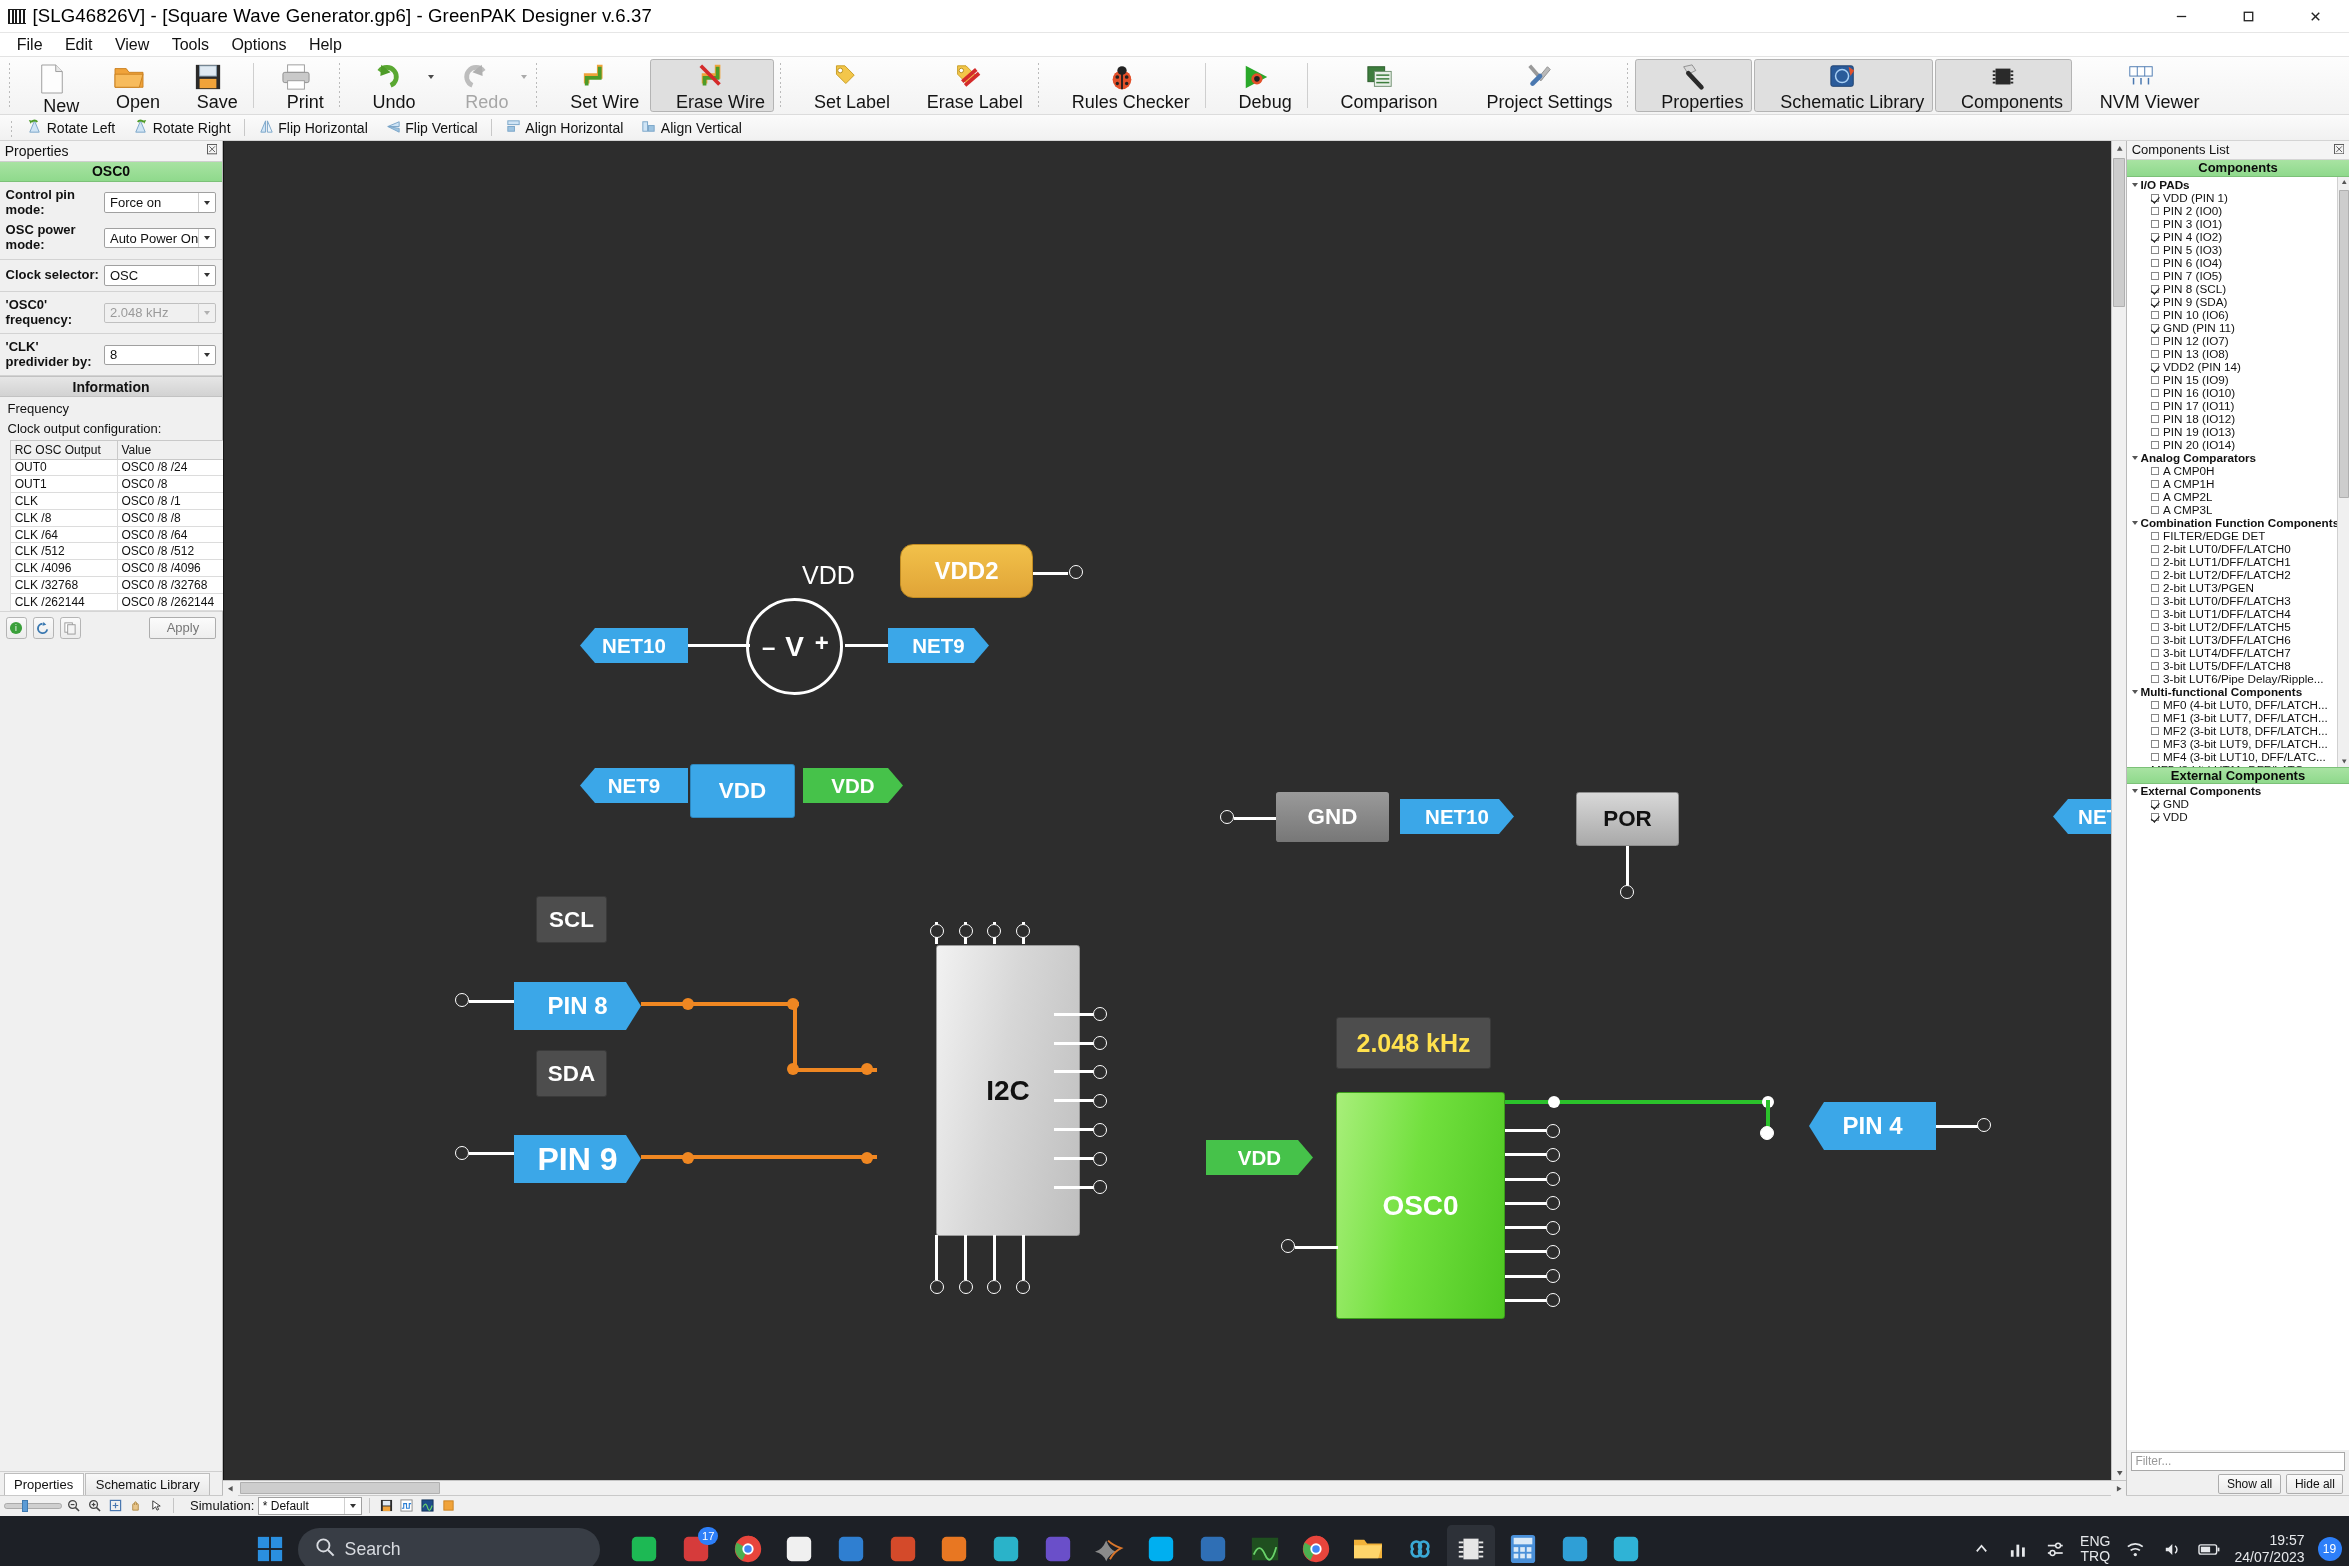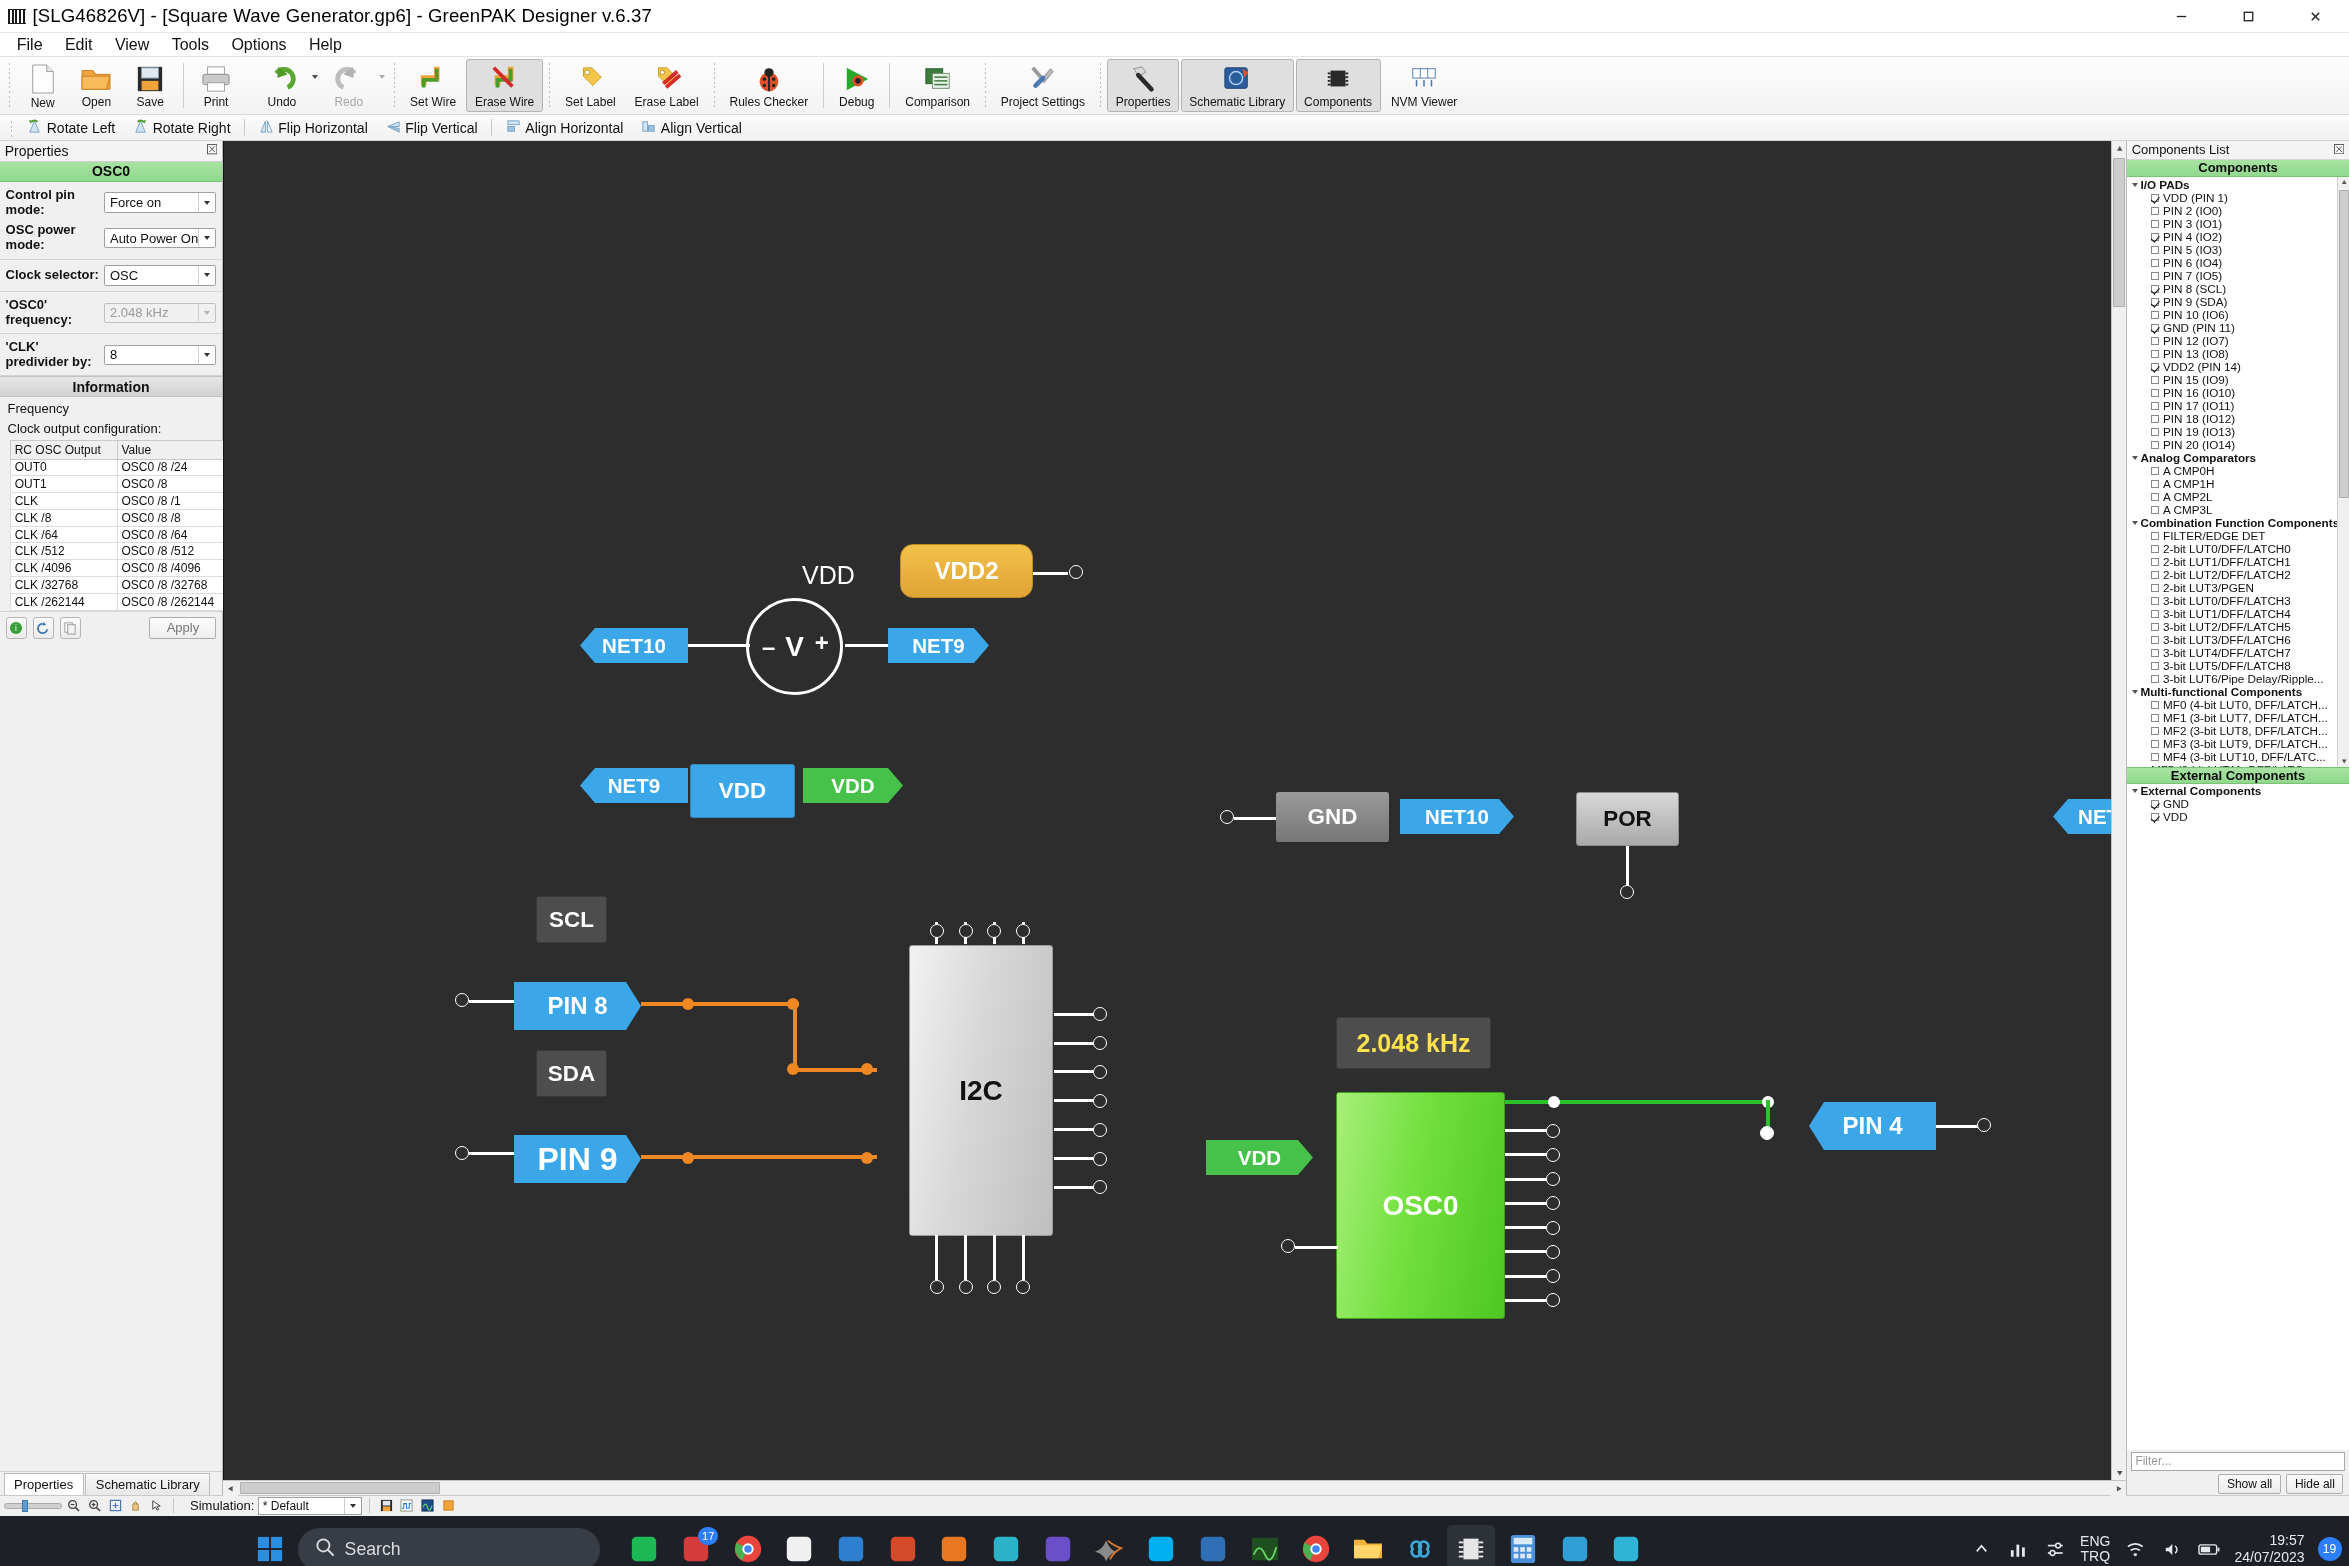--- a/index.html
+++ b/index.html
@@ -49,21 +49,21 @@
   }
   .tb-btn {
     width:auto; min-width:52px; padding:2.8px 7.5px 1.9px 7.5px;
     display:flex; flex-direction:column; align-items:center; justify-content:flex-start;
     border:0.9px solid transparent; border-radius:2.8px; margin:1.9px 0.9px;
   }
   .tb-btn.pressed {
     background:#dfdfdf; border:0.9px solid #b4b4b4;
   }
   .tb-icon { height:32px; display:flex; align-items:center; justify-content:center; }
-  .tb-label { font-size:12px; color:#141414; margin-top:0.9px; white-space:nowrap; }
+  .tb-label { font-size:18px; color:#141414; margin-top:0.9px; white-space:nowrap;margin-left:18px; }
   .tb-label.disabled { color:#a6a6a6; }
   .tb-sep {
     width:0.9px; margin:5.6px 5.6px; align-self:stretch;
     background:repeating-linear-gradient(180deg,#bbb 0 1.9px, transparent 1.9px 4.7px);
   }
   .tb-sep.solid { background:#cfcfcf; }
   .tb-caret {
     width:13px; display:flex; align-items:center; justify-content:center;
     padding-bottom:17px;
   }
@@ -199,21 +199,21 @@
   .vdd2-box {
     position:absolute; background:linear-gradient(180deg,#f2c14a,#e0a437);
     border:0.9px solid #c08b22; border-radius:13px;
     display:flex;align-items:center;justify-content:center;
     color:#fff; font-weight:bold; font-size:24px;
   }
   .i2c-block {
     position:absolute; background:linear-gradient(100deg,#f2f2f2 0%, #d7d7d7 45%, #bfbfbf 100%);
     border:0.9px solid #9a9a9a; border-radius:2.8px;
     display:flex;align-items:center;justify-content:center;
-    color:#111; font-weight:bold; font-size:28px;
+    color:#111; font-weight:bold; font-size:28px;margin-left:27px;
   }
   .osc-block {
     position:absolute;
     background:linear-gradient(100deg,#a8ef7a 0%, #72e03e 45%, #4ec722 100%);
     border:0.9px solid #3c9e1b; border-radius:2.8px;
     display:flex;align-items:center;justify-content:center;
     color:#ffffff; font-weight:bold; font-size:28px;
   }
   .pin-circ {
     position:absolute; width:14px;height:14px;border-radius:50%;

